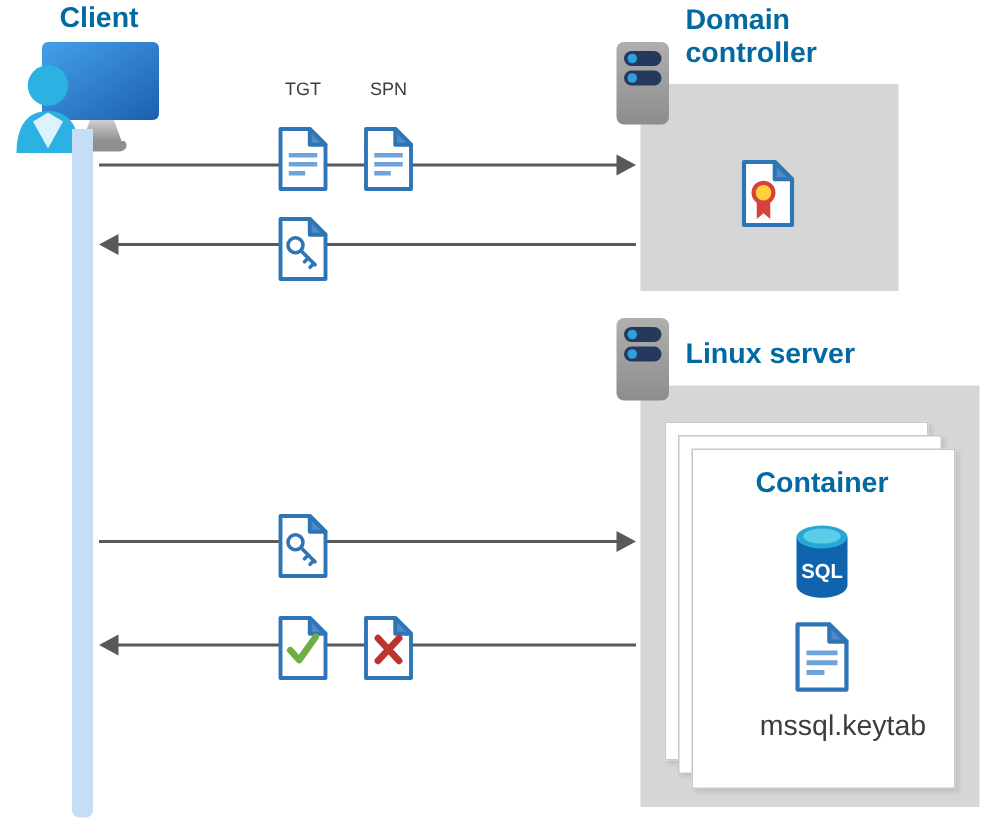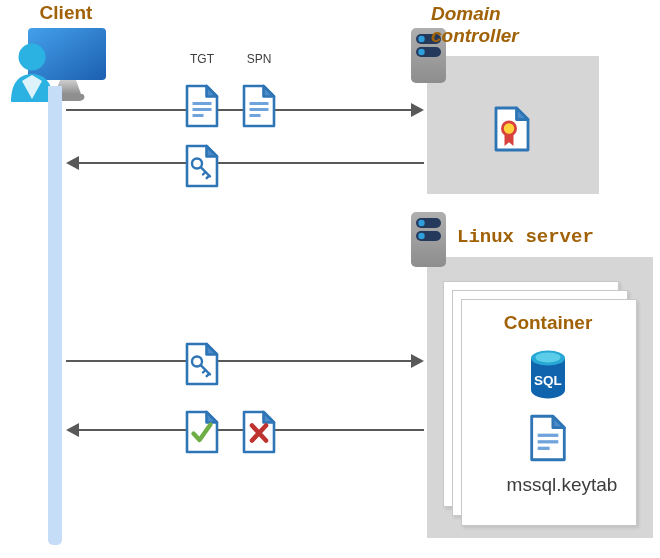--- a/index.html
+++ b/index.html
@@ -1,19 +1,19 @@
 <!DOCTYPE html>
 <html><head>
 <meta charset="utf-8">
 <style>
   html,body{margin:0;padding:0;background:#ffffff;}
   .canvas{position:relative;width:660px;height:558px;background:#ffffff;overflow:hidden;
           font-family:"Liberation Sans", sans-serif;color:#1a1a1a;}
   .abs{position:absolute;}
-  .title{font-weight:bold;font-size:19px;line-height:22px;color:#a16207;}
+  .title{font-weight:bold;font-size:19px;line-height:22px;color:#0369a1;}
   .msg-label{font-size:12px;color:#3d3d3d;}
   .center{text-align:center;}
   .graybox{position:absolute;background:#D6D6D6;}
   .lifeline{position:absolute;left:48px;top:86px;width:14px;height:459px;
             background:#C5DDF6;border-radius:0 0 5px 5px;}
   .arrow{position:absolute;height:14px;}
   .arrow .line{position:absolute;top:6px;height:2px;background:#595959;}
   .arrow .head-right{position:absolute;right:0;top:0;width:0;height:0;
       border-top:7px solid transparent;border-bottom:7px solid transparent;
       border-left:13px solid #595959;}
@@ -125,33 +125,33 @@
   <svg class="abs" style="left:241px;top:409px;" width="36" height="46" viewBox="0 0 36 46">
     <use href="#doc-base"></use>
     <path d="M11 16.5 L25 31.5 M25 16.5 L11 31.5" fill="none" stroke="#BE332F" stroke-width="4.6" stroke-linecap="round"></path>
   </svg>
 
 
   <div class="graybox" style="left:427px;top:56px;width:172px;height:138px;"></div>
   <svg class="abs" style="left:410px;top:27px;" width="37" height="57" viewBox="0 0 37 57">
     <use href="#server-box"></use>
   </svg>
-  <div class="abs title" style="left:431px;top:3px;width:140px;font-style:italic;">Domain controller</div>
+  <div class="abs title" style="left:457px;top:3px;width:140px;">Domain controller</div>
   <svg class="abs" style="left:493px;top:105px;" width="38" height="48" viewBox="0 0 38 48">
     <path d="M3 3 H23.5 L35 14.5 V45 H3 Z" fill="#FFFFFF" stroke="#2E75B6" stroke-width="2.8" stroke-linejoin="round"></path>
     <path d="M23.5 3 V14.5 H35 Z" fill="#4D8BC8" stroke="#2E75B6" stroke-width="2.8" stroke-linejoin="round"></path>
     <path d="M11.5 28 L11.5 41 L16 37.2 L20.5 41 L20.5 28 Z" fill="#D8423C"></path>
     <circle cx="16" cy="23.5" r="6.6" fill="#FFD23C" stroke="#D8423C" stroke-width="2.8"></circle>
   </svg>
 
   <div class="graybox" style="left:427px;top:257px;width:226px;height:281px;"></div>
   <svg class="abs" style="left:410px;top:211px;" width="37" height="57" viewBox="0 0 37 57">
     <use href="#server-box"></use>
   </svg>
-  <div class="abs title" style="left:457px;top:226px;width:190px;font-family:Liberation Mono, monospace;">Linux server</div>
+  <div class="abs title" style="left:457px;top:226px;width:190px;">Linux server</div>
 
   <div class="card" style="left:443px;top:281px;height:224px;"></div>
   <div class="card" style="left:452px;top:290px;height:224px;"></div>
   <div class="card" style="left:461px;top:299px;height:225px;"></div>
 
   <div class="abs title center" style="left:461px;top:312px;width:174px;">Container</div>
 
   <svg class="abs" style="left:529px;top:349px;" width="38" height="50" viewBox="0 0 38 50">
     <path d="M2 9 V41 C2 45.8 9.6 49.5 19 49.5 C28.4 49.5 36 45.8 36 41 V9 Z" fill="#1064AE"></path>
     <ellipse cx="19" cy="9" rx="17" ry="7.6" fill="#27A8D4"></ellipse>

